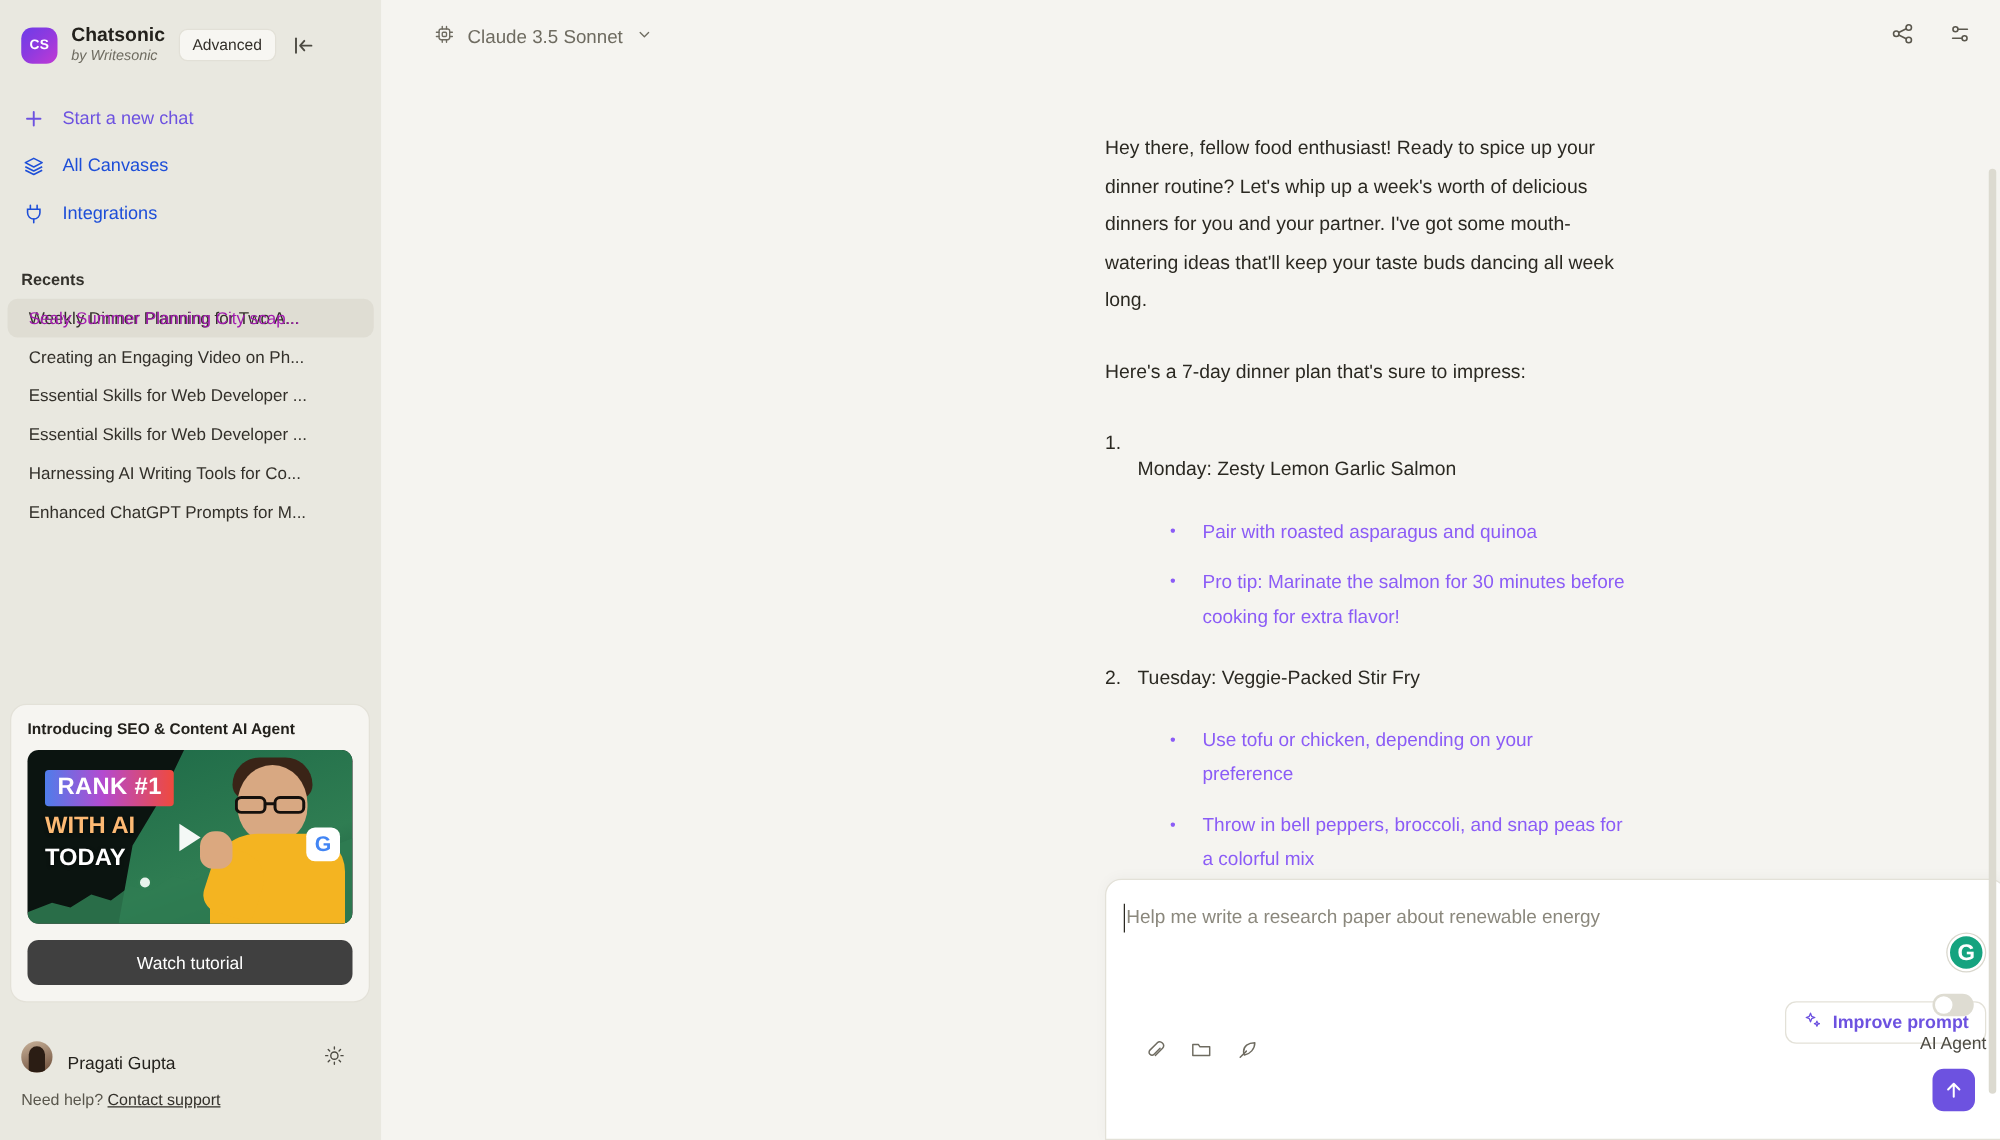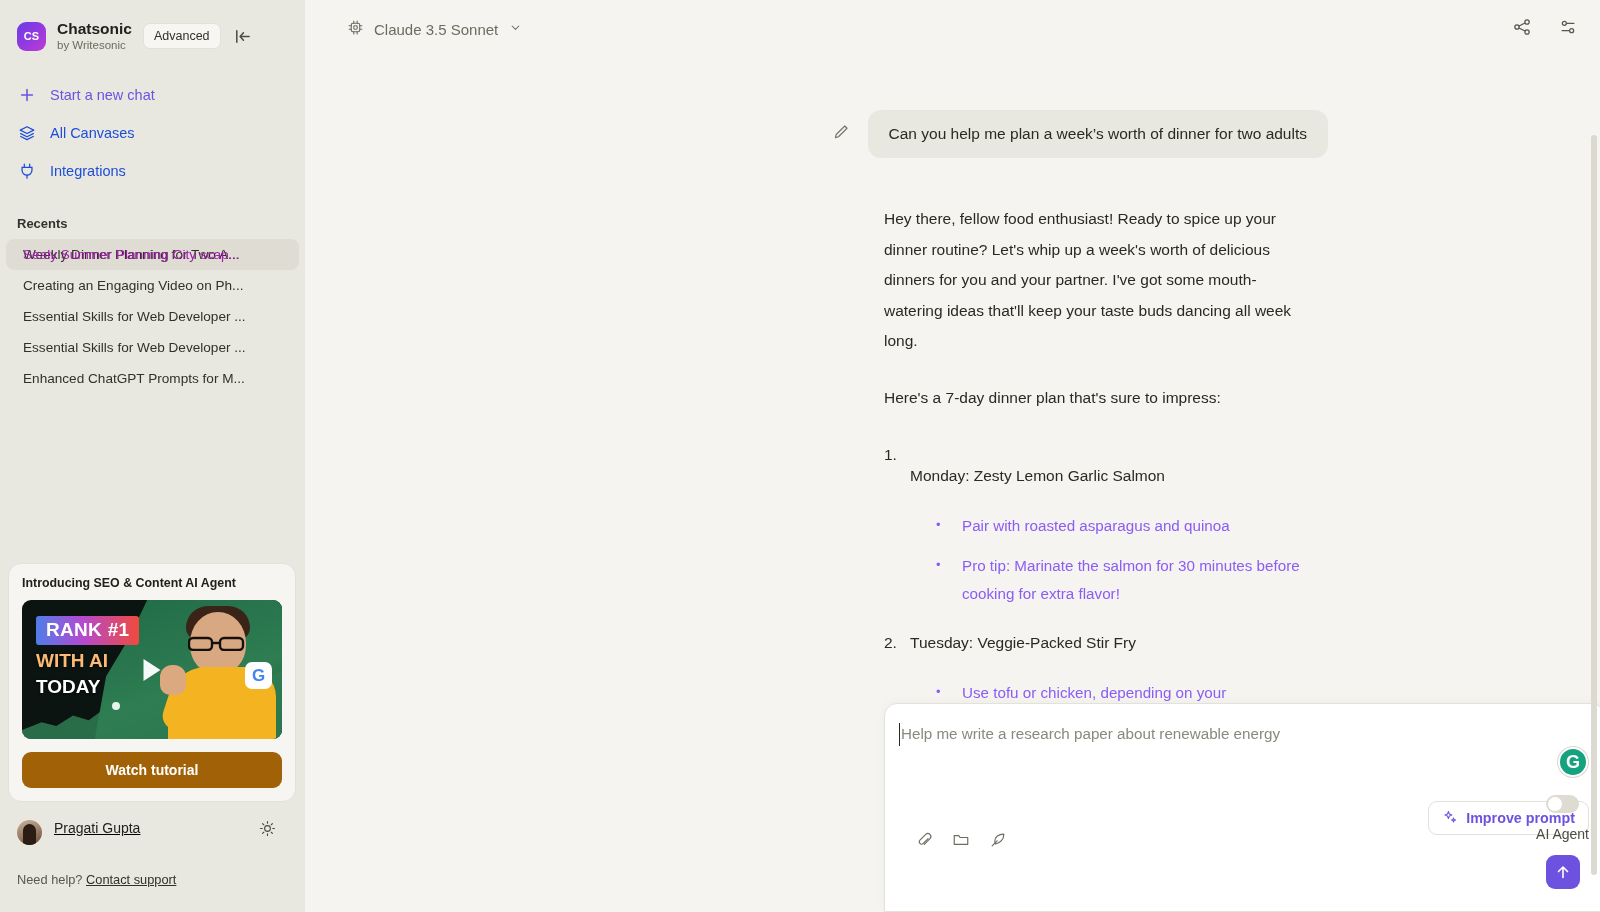--- a/index.html
+++ b/index.html
@@ -21,21 +21,21 @@
   .sb-head { display: flex; align-items: center; padding: 14px 14px 0 17px; height: 58px; }
   .logo {
     width: 29px; height: 29px; border-radius: 9px;
     background: linear-gradient(135deg, #6d3ce8 0%, #8d3ae0 45%, #c13ad4 100%);
     color: #fff; font-size: 11px; font-weight: bold;
     display: flex; align-items: center; justify-content: center;
     letter-spacing: .2px; flex: 0 0 29px;
   }
   .brand { margin-left: 11px; line-height: 1.12; }
   .brand-title { font-size: 15.5px; font-weight: bold; color: #23211c; }
-  .brand-sub { font-size: 11.5px; color: #6e6b60; margin-top: 1px; }
+  .brand-sub { font-size: 11.5px; color: #6e6b60; margin-top: 1px; font-style: italic; }
   .adv-badge {
     margin-left: 11px; background: #f7f6f2; border-radius: 7px;
     padding: 5px 10px; font-size: 12.5px; color: #33302a;
     border: 1px solid #e2e0d7; white-space: nowrap;
   }
   .collapse-btn { margin-left: 11px; width: 22px; height: 22px;
     display: flex; align-items: center; justify-content: center; color: #4c4a42; }
 
   .nav { margin-top: 18px; }
   .nav-item {
@@ -100,28 +100,28 @@
     background: #fff; border-radius: 7px; display:flex; align-items:center; justify-content:center;
     font-size: 17px; font-weight: bold; color:#4285f4; font-family:"Liberation Sans",sans-serif;
   }
   .play-btn {
     position: absolute; left: 50%; top: 50%; transform: translate(-50%,-50%);
     width: 0; height: 0; border-left: 17px solid rgba(255,255,255,.95);
     border-top: 11px solid transparent; border-bottom: 11px solid transparent;
   }
   .dot-marker { position:absolute; left: 88px; bottom: 27px; width:12px; height:12px; border-radius:50%; background:#e8f3ec; border:2px solid #2f7d52; }
   .watch-btn {
-    margin-top: 13px; height: 36px; border-radius: 9px; background:#a16207;
-    color:#fff; font-size: 14px; font-weight: bold;
+    margin-top: 13px; height: 36px; border-radius: 9px; background:#404040;
+    color:#fff; font-size: 14px; font-weight: normal;
     display:flex; align-items:center; justify-content:center;
   }
 
   .user-row {
     position:absolute; left: 0; right: 12px; top: 820px;
-    display:flex; align-items:flex-start; padding: 0 17px; height: 38px; text-decoration: underline;
+    display:flex; align-items:flex-end; padding: 0 17px; height: 38px;
   }
   .avatar { width: 25px; height: 25px; border-radius: 50%; overflow:hidden;
     background: linear-gradient(160deg,#c9b39b,#6a4a36); flex:0 0 25px; position:relative; }
   .avatar::after { content:""; position:absolute; left:6px; top:4px; width:13px; height:21px;
     border-radius: 7px 7px 0 0; background:#2b1d14; }
   .user-name { margin-left: 12px; font-size: 14px; color:#23211c; }
   .theme-ico { margin-left:auto; color:#4c4a42; }
   .help-row { position:absolute; left:17px; top:872px; font-size: 12.8px; color:#5a574d; }
   .help-row u { color:#33302a; }
 
@@ -250,20 +250,21 @@
 
     <div class="recents-hd">Recents</div>
     <div>
       <div class="rec-item active">
         <span>Weekly Dinner Planning for Two A...</span>
         <span class="rec-overlay">Sealy Summer Planning City scap...</span>
       </div>
       <div class="rec-item">Creating an Engaging Video on Ph...</div>
       <div class="rec-item">Essential Skills for Web Developer ...</div>
       <div class="rec-item">Essential Skills for Web Developer ...</div>
+      <div class="rec-item">Harnessing AI Writing Tools for Co...</div>
       <div class="rec-item">Enhanced ChatGPT Prompts for M...</div>
     </div>
 
 
     <div class="promo">
       <div class="promo-title">Introducing SEO &amp; Content AI Agent</div>
       <div class="thumb">
         <div class="thumb-green"></div>
         <svg class="thumb-graph" viewBox="0 0 265 80" preserveAspectRatio="none">
           <path d="M0 70 L20 62 L35 66 L52 55 L68 60 L84 48 L100 52 L118 40 L136 44 L155 30 L175 34 L200 18 L230 22 L265 8 L265 80 L0 80 Z" fill="#2f7d52" opacity="0.85"></path>
@@ -338,28 +339,20 @@
               <path d="M9.5 7h8"></path>
             <circle cx="15" cy="15" r="2.2"></circle>
               <path d="M12.5 15h-8"></path>
           </svg>
         </span>
       </div>
     </div>
 
     <div class="convo">
 
-      <div class="user-msg-row">
-        <span class="edit-ico">
-          <svg width="18" height="18" viewBox="0 0 20 20" fill="none" stroke="currentColor" stroke-width="1.3" stroke-linejoin="round">
-            <path d="M14.2 3.3l2.5 2.5L7.2 15.3l-3.4.9.9-3.4 9.5-9.5z"></path>
-          </svg>
-        </span>
-        <div class="bubble">Can you help me plan a week’s worth of dinner for two adults</div>
-      </div>
 
       <div class="resp">
         <p>Hey there, fellow food enthusiast! Ready to spice up your dinner routine? Let's whip up a week's worth of delicious dinners for you and your partner. I've got some mouth-watering ideas that'll keep your taste buds dancing all week long.</p>
         <p class="gap">Here's a 7-day dinner plan that's sure to impress:</p>
 
         <div class="ol">
 
           <div>
             <div class="li-row">
               <span class="li-num">1.</span>

